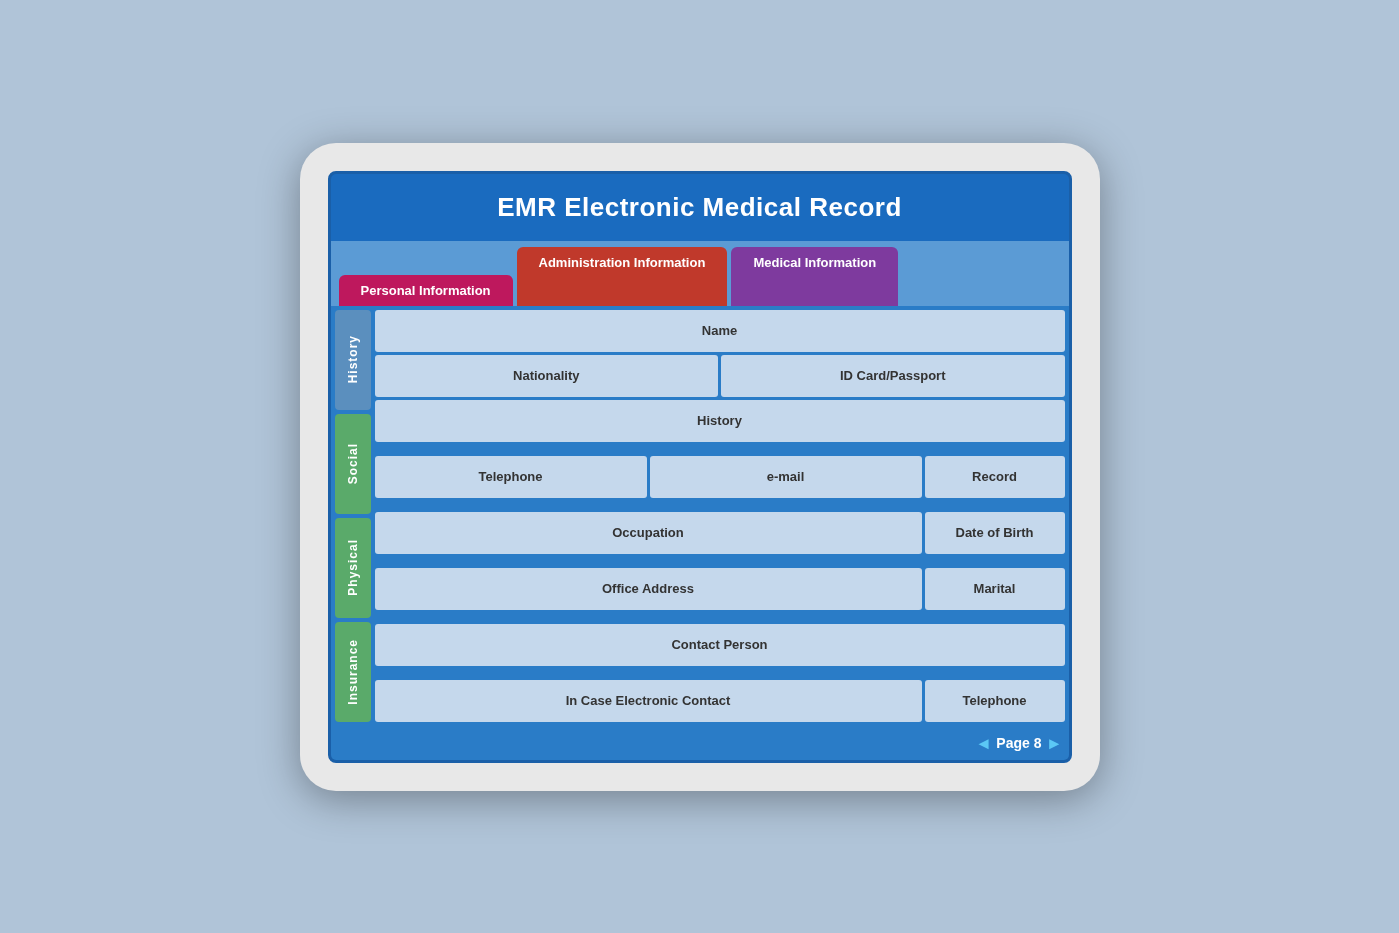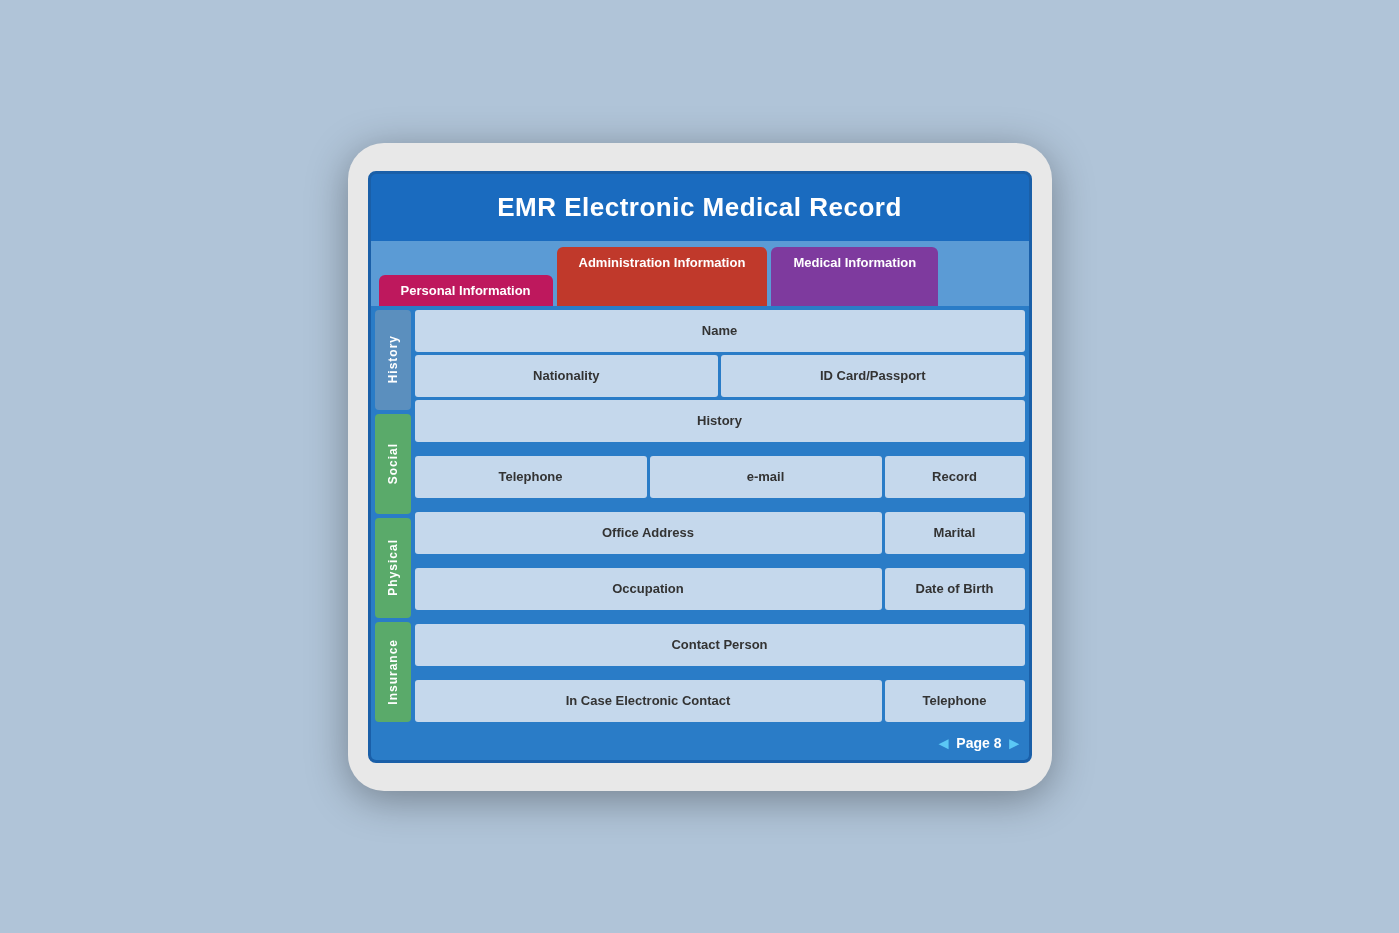--- a/index.html
+++ b/index.html
@@ -11,23 +11,23 @@
       background: #b0c4d8;
       display: flex;
       align-items: center;
       justify-content: center;
       font-family: Arial, sans-serif;
     }
 
     .tablet-outer {
       background: #e8e8e8;
       border-radius: 36px;
-      padding: 28px 20px;
+      padding: 28px 28px;
       box-shadow: 0 8px 40px rgba(0,0,0,0.35);
-      width: 704px;
+      width: 800px;
       min-height: 600px;
     }
 
     .emr-container {
       background: #1a5fa8;
       border-radius: 8px;
       overflow: hidden;
       border: 3px solid #1a5fa8;
     }
 
@@ -263,33 +263,33 @@
           <div class="cell half">
             <span>e-mail</span>
           </div>
           <div class="cell" style="flex:0 0 140px;">
             <span>Record</span>
           </div>
         </div>
 
         <div class="row">
           <div class="cell full">
+            <span>Occupation</span>
+          </div>
+          <div class="cell" style="flex:0 0 140px;">
+            <span>Date of Birth</span>
+          </div>
+        </div>
+
+        <div class="row">
+          <div class="cell full">
             <span>Office Address</span>
           </div>
           <div class="cell" style="flex:0 0 140px;">
             <span>Marital</span>
-          </div>
-        </div>
-
-        <div class="row">
-          <div class="cell full">
-            <span>Occupation</span>
-          </div>
-          <div class="cell" style="flex:0 0 140px;">
-            <span>Date of Birth</span>
           </div>
         </div>
 
         <div class="row">
           <div class="cell full">
             <span>Contact Person</span>
           </div>
         </div>
 
         <div class="row">

